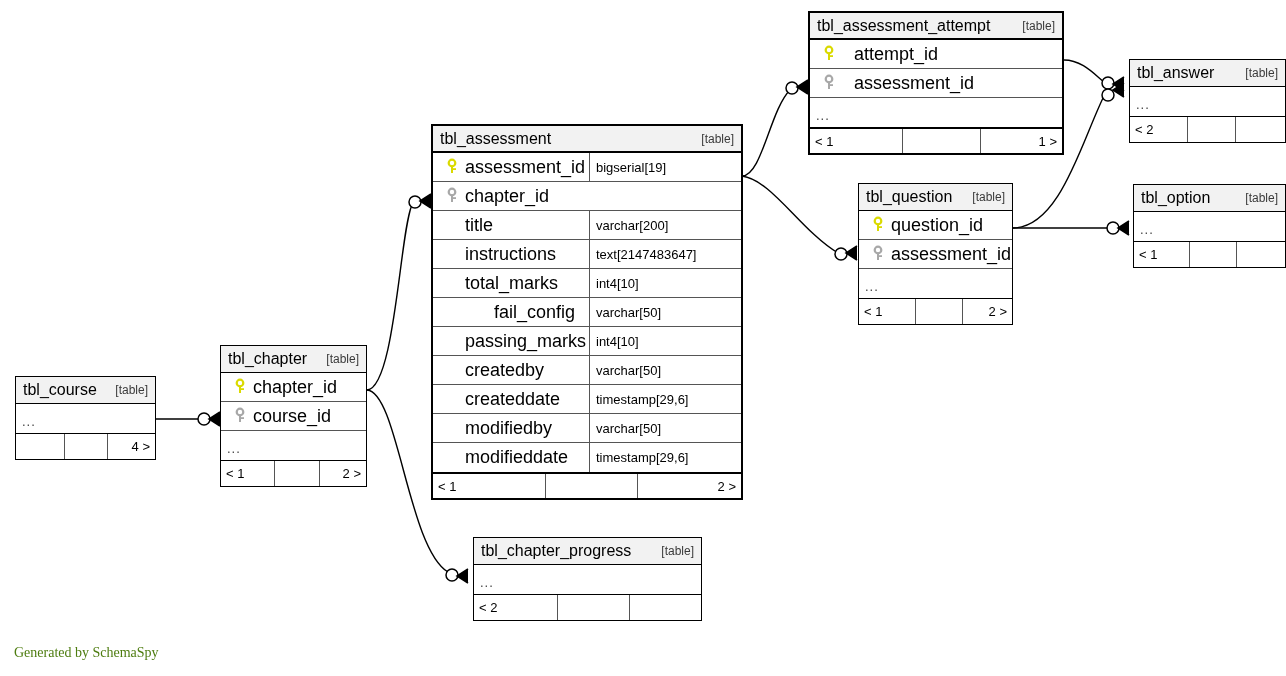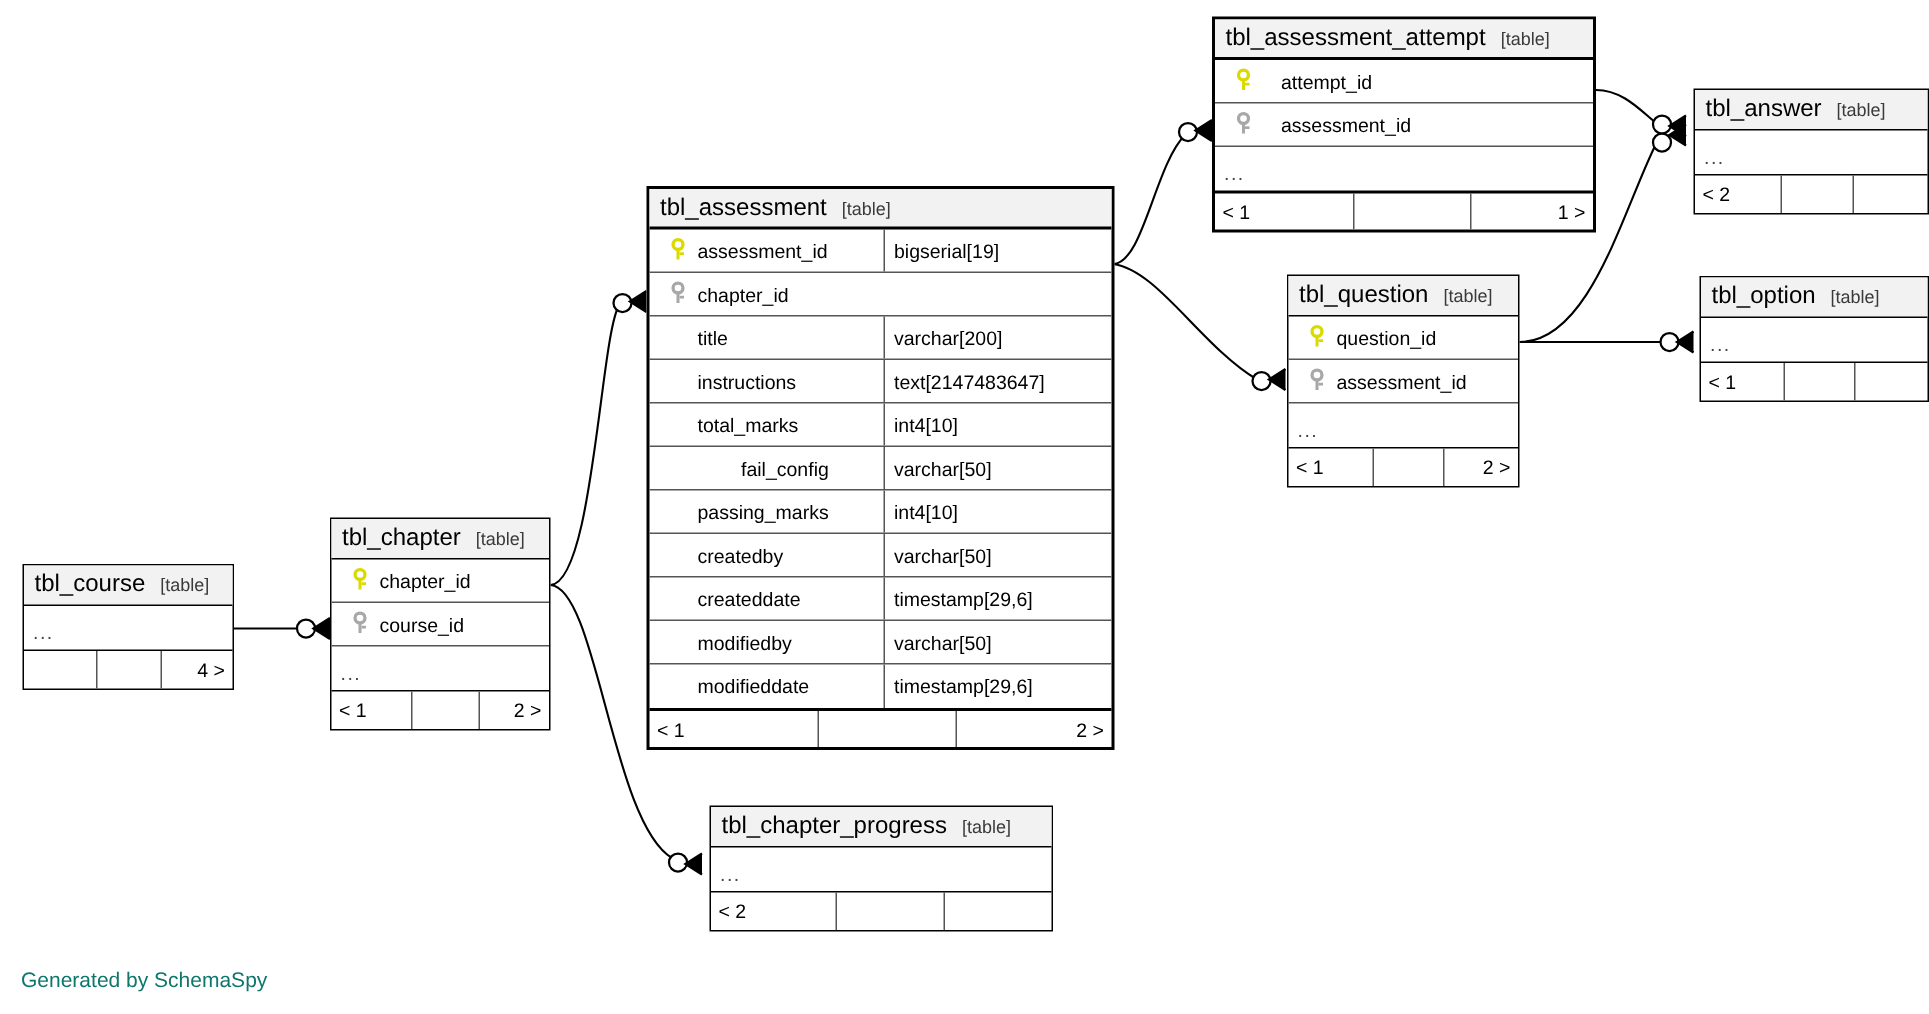--- a/index.html
+++ b/index.html
@@ -37,21 +37,21 @@
     z-index: 2;
   }
   .tbl.thin { border-width: 1px; }
 
   .tbl-head {
     background: #f2f2f2;
     border-bottom: 2px solid #000000;
     box-sizing: border-box;
     display: flex;
     align-items: center;
-    justify-content: flex-start;
+    justify-content: space-between;
     padding: 0 7px;
     height: 27px;
     white-space: nowrap;
   }
   .tbl.thin .tbl-head { border-bottom-width: 1px; }
   .tbl-tag {
     font-size: 12px;
     color: #3a3a3a;
     padding-left: 10px;
   }
@@ -61,21 +61,21 @@
     display: flex;
     height: 29px;
     border-bottom: 1px solid #555555;
     box-sizing: border-box;
   }
   .row:last-child { border-bottom: none; }
 
   .cell-name {
     display: flex;
     align-items: center;
-    font-size: 13px;
+    font-size: 18px;
     color: #000000;
     padding-left: 6px;
     box-sizing: border-box;
     white-space: nowrap;
     overflow: hidden;
   }
   .cell-type {
     display: flex;
     align-items: center;
     font-size: 13px;
@@ -136,22 +136,23 @@
   }
   .foot-cell:first-child { border-left: none; }
   .foot-cell.left { justify-content: flex-start; }
   .foot-cell.right { justify-content: flex-end; }
 
   .caption {
     position: absolute;
     left: 14px;
     top: 645px;
     font-size: 14px;
-    color: #0f766e;
+    color: #4d7c0f;
     white-space: nowrap;
+    font-family: Liberation Serif, serif;
   }
 </style>
 </head>
 <body>
 
 <div id="canvas">
 
   <svg id="edges" viewBox="0 0 1286 676" width="1286" height="676">
     <defs>
       <g id="crow">

